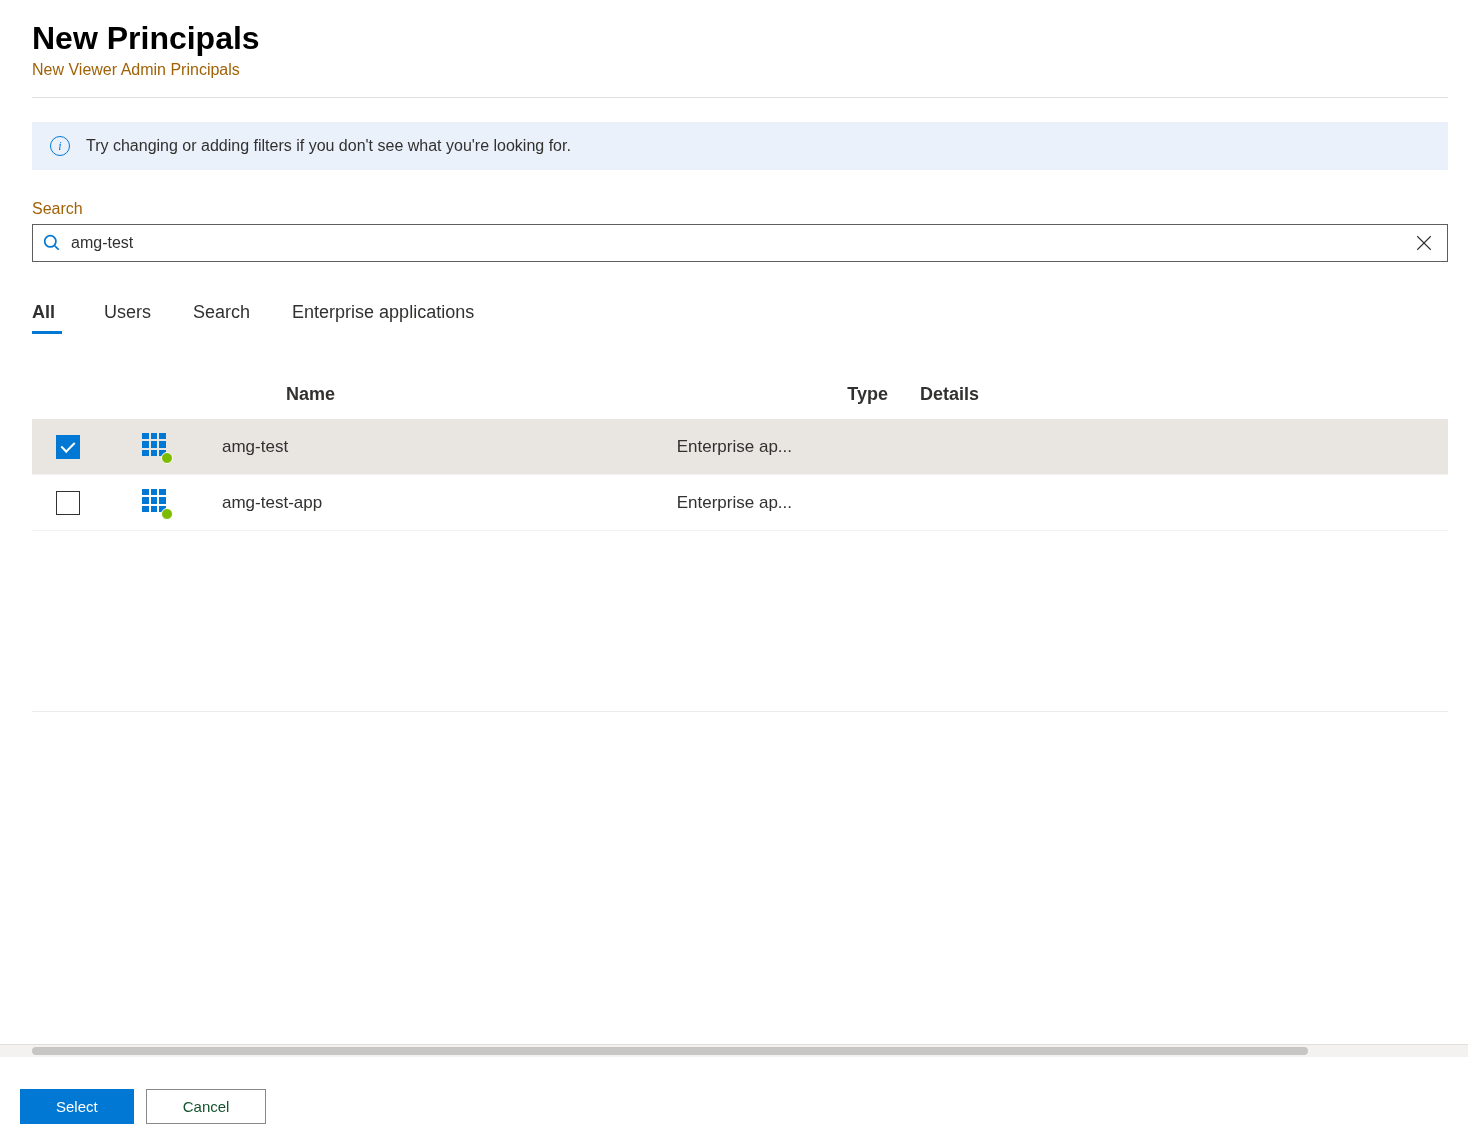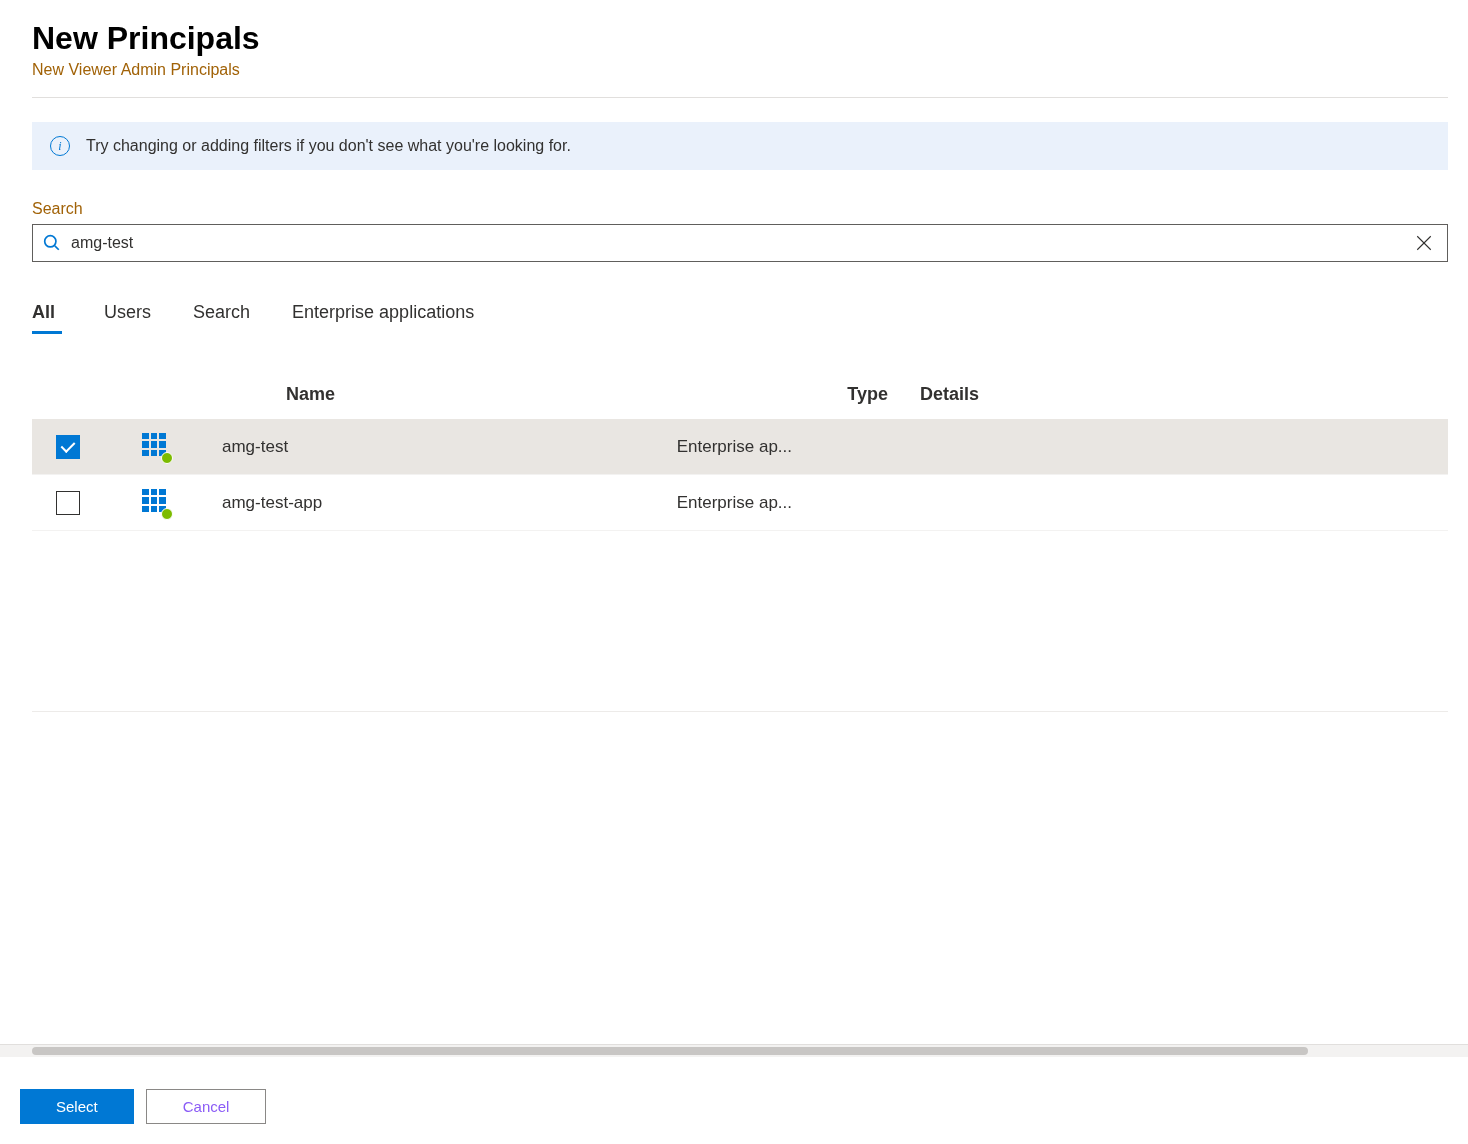--- a/index.html
+++ b/index.html
@@ -235,21 +235,21 @@
     .btn-primary {
       background: #0078d4;
       color: white;
       border: none;
       padding: 8px 36px;
       font-size: 15px;
       cursor: pointer;
     }
     .btn-secondary {
       background: white;
-      color: #8b5cf6;
+      color: #14532d;
       border: 1px solid #8a8886;
       padding: 8px 36px;
       font-size: 15px;
       cursor: pointer;
     }
     .scroll-spacer-top {
       border-top: 1px solid #edebe9;
       margin-top: 180px;
     }
   </style>

